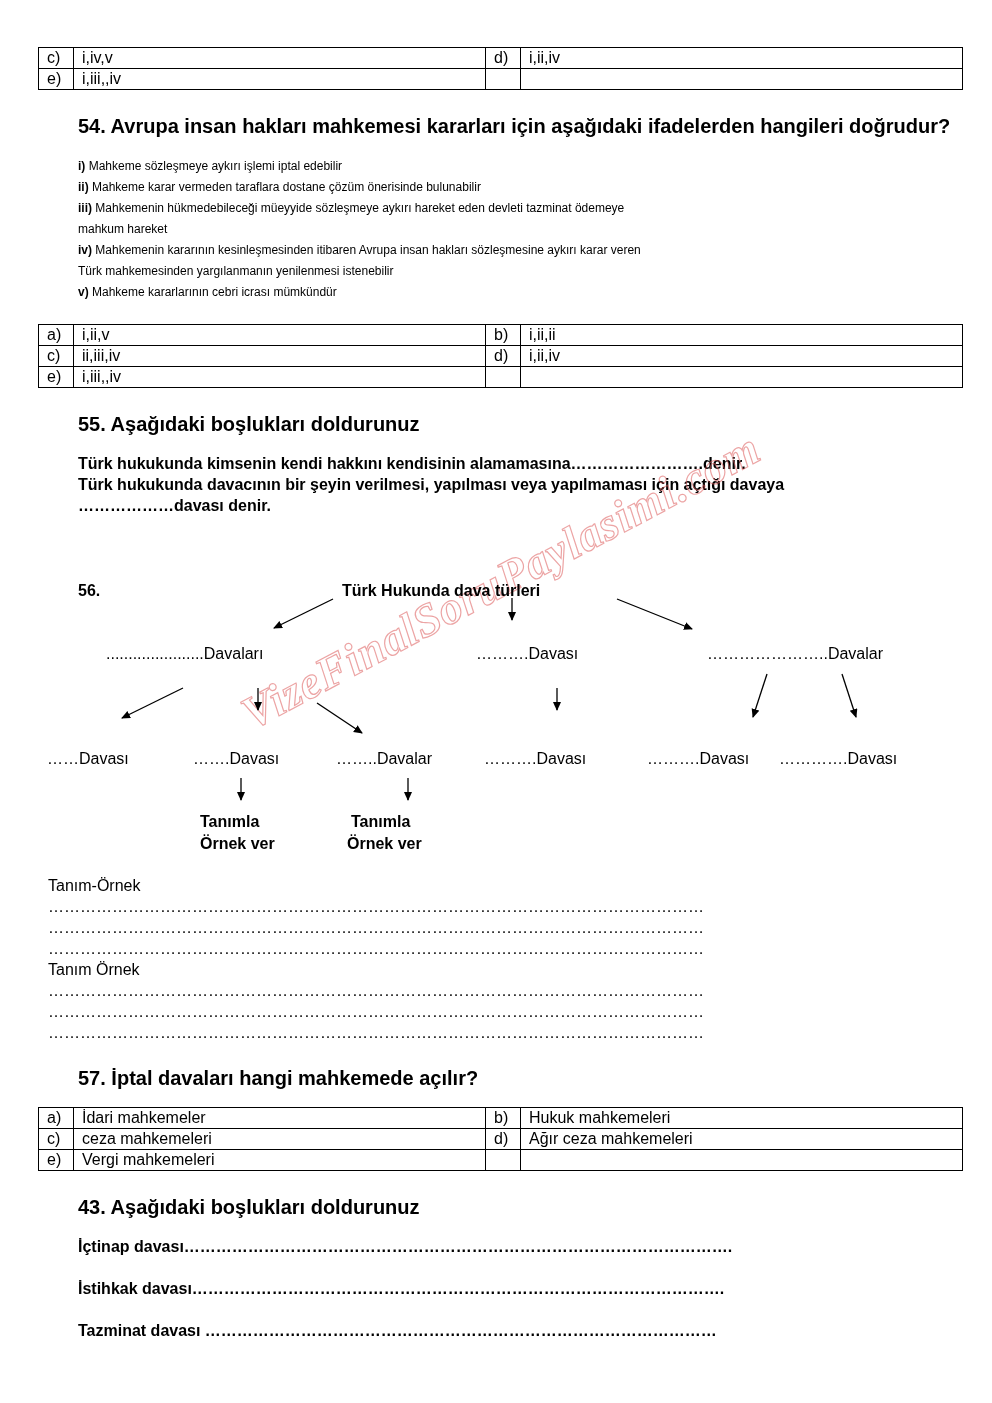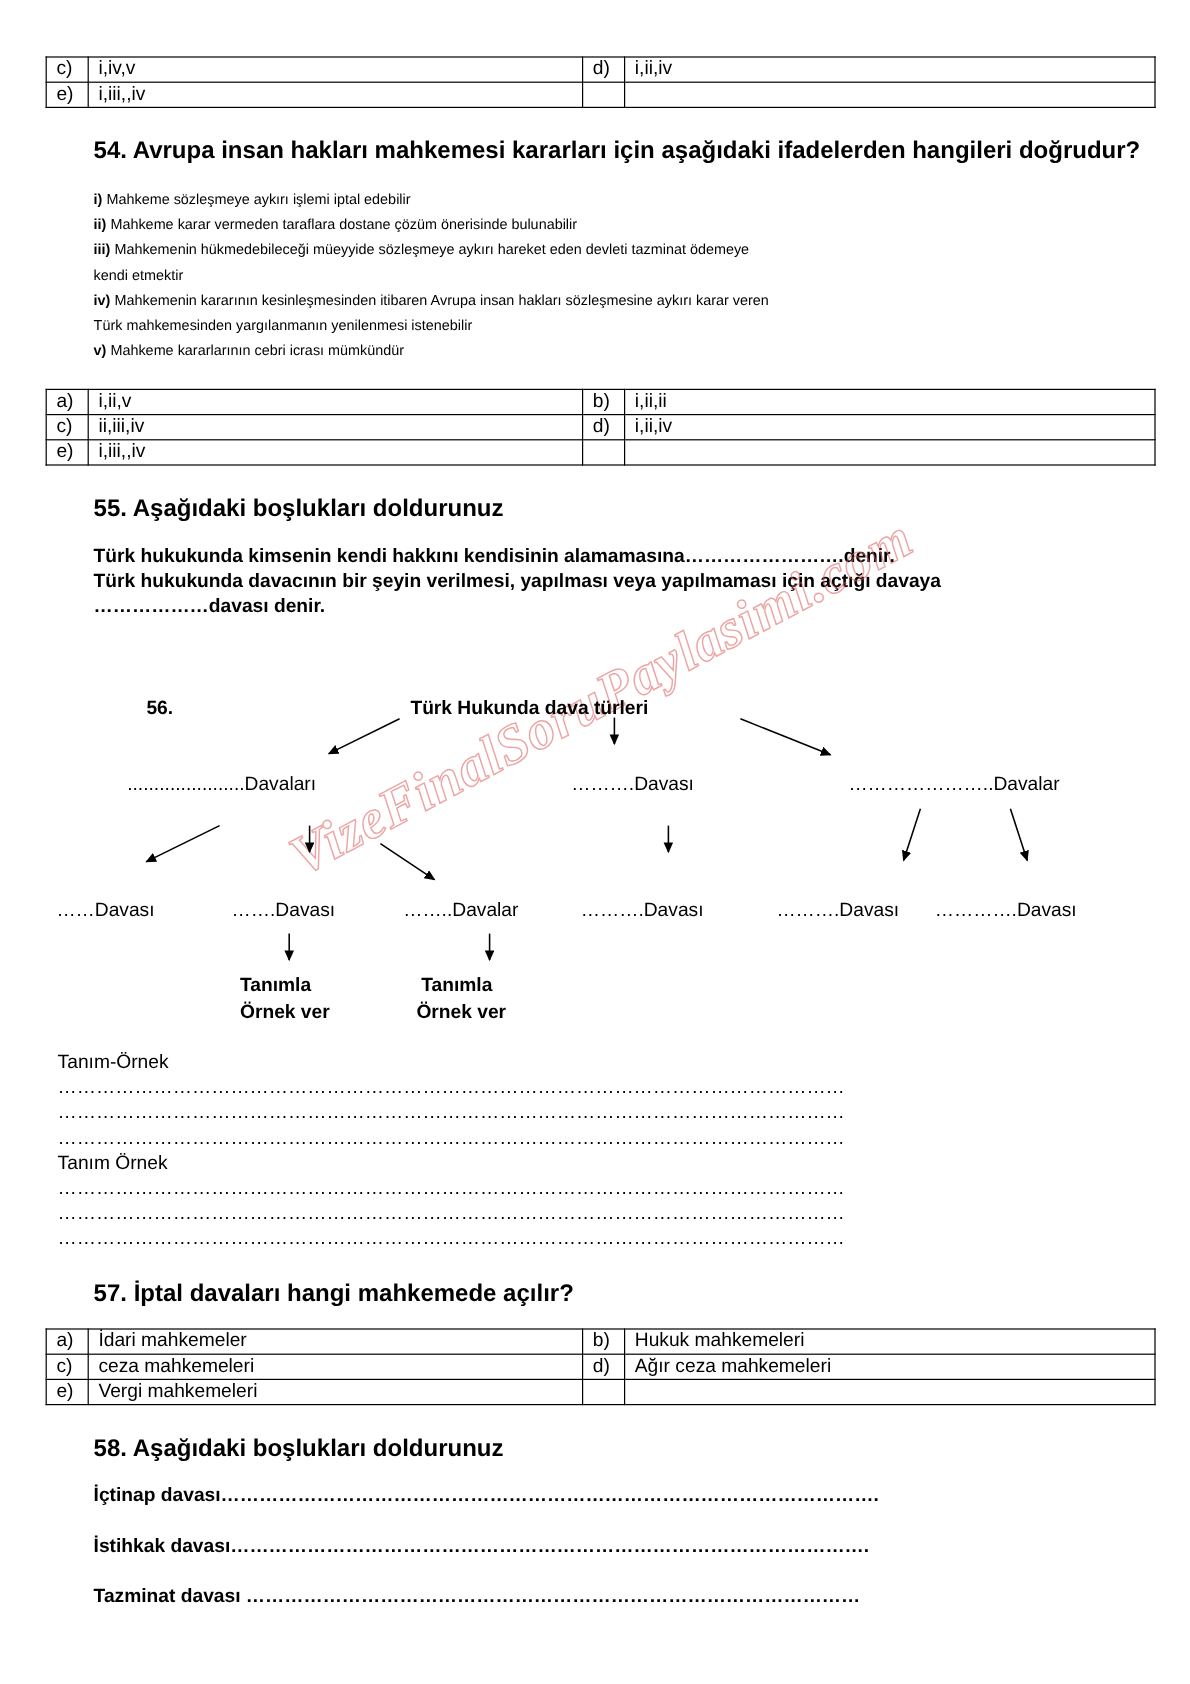--- a/index.html
+++ b/index.html
@@ -60,21 +60,21 @@
 
 <div class="abs line" style="left:78px; top:156px;">
   <b>i)</b><span> Mahkeme sözleşmeye aykırı işlemi iptal edebilir</span>
 </div>
 <div class="abs line" style="left:78px; top:177px;">
   <b>ii)</b><span> Mahkeme karar vermeden taraflara dostane çözüm önerisinde bulunabilir</span>
 </div>
 <div class="abs line" style="left:78px; top:198px;">
   <b>iii)</b><span> Mahkemenin hükmedebileceği müeyyide sözleşmeye aykırı hareket eden devleti tazminat ödemeye</span>
 </div>
-<div class="abs line" style="left:78px; top:219px;">kendi etmektir</div>
+<div class="abs line" style="left:78px; top:219px;">mahkum hareket</div>
 <div class="abs line" style="left:78px; top:240px;">
   <b>iv)</b><span> Mahkemenin kararının kesinleşmesinden itibaren Avrupa insan hakları sözleşmesine aykırı karar veren</span>
 </div>
 <div class="abs line" style="left:78px; top:261px;">Türk mahkemesinden yargılanmanın yenilenmesi istenebilir</div>
 <div class="abs line" style="left:78px; top:282px;text-align:center;">
   <b>v)</b><span> Mahkeme kararlarının cebri icrası mümkündür</span>
 </div>
 
 <table class="opts" style="top:324px;">
   <tbody>
@@ -99,21 +99,21 @@
 </tbody>
   </table>
 
 <div class="abs q-title" style="left:78px; top:413px;">55. Aşağıdaki boşlukları doldurunuz</div>
 <div class="abs bold" style="left:78px; top:455px;">Türk hukukunda kimsenin kendi hakkını kendisinin alamamasına…………………….denir.</div>
 <div class="abs bold" style="left:78px; top:476px;">Türk hukukunda davacının bir şeyin verilmesi, yapılması veya yapılmaması için açtığı davaya</div>
 <div class="abs bold" style="left:78px; top:497px;">………………davası denir.</div>
 
 <div class="watermark">VizeFinalSoruPaylasimi.com</div>
 
-<div class="abs bold" style="left:78px; top:582px;margin-left:44px;">56.</div>
+<div class="abs bold" style="left:78px; top:582px;">56.</div>
 <div class="abs bold" style="left:342px; top:582px;">Türk Hukunda dava türleri</div>
 
 <div class="abs" style="left:106px; top:645px;">......................Davaları</div>
 <div class="abs" style="left:476px; top:645px;">……….Davası</div>
 <div class="abs" style="left:676px; top:645px;margin-left:31px;">…………………..Davalar</div>
 
 <div class="abs" style="left:47px; top:750px;">……Davası</div>
 <div class="abs" style="left:193px; top:750px;">…….Davası</div>
 <div class="abs" style="left:336px; top:750px;">……..Davalar</div>
 <div class="abs" style="left:484px; top:750px;">……….Davası</div>
@@ -178,16 +178,16 @@
   </tr>
   <tr>
     <td class="lbl">e)</td>
     <td class="val">Vergi mahkemeleri</td>
     <td class="lbl2"></td>
     <td></td>
   </tr>
 </tbody>
   </table>
 
-<div class="abs q-title" style="left:78px; top:1196px;">58. Aşağıdaki boşlukları doldurunuz</div>
+<div class="abs q-title" style="left:78px; top:1196px;">43. Aşağıdaki boşlukları doldurunuz</div>
 <div class="abs bold" style="left:78px; top:1238px;">İçtinap davası………………………………………………………………………………………….</div>
 <div class="abs bold" style="left:78px; top:1280px;">İstihkak davası……………………………………………………………………………………….</div>
 <div class="abs bold" style="left:78px; top:1322px;">Tazminat davası ……………………………………………………………………………………</div>
 
 </body></html>

